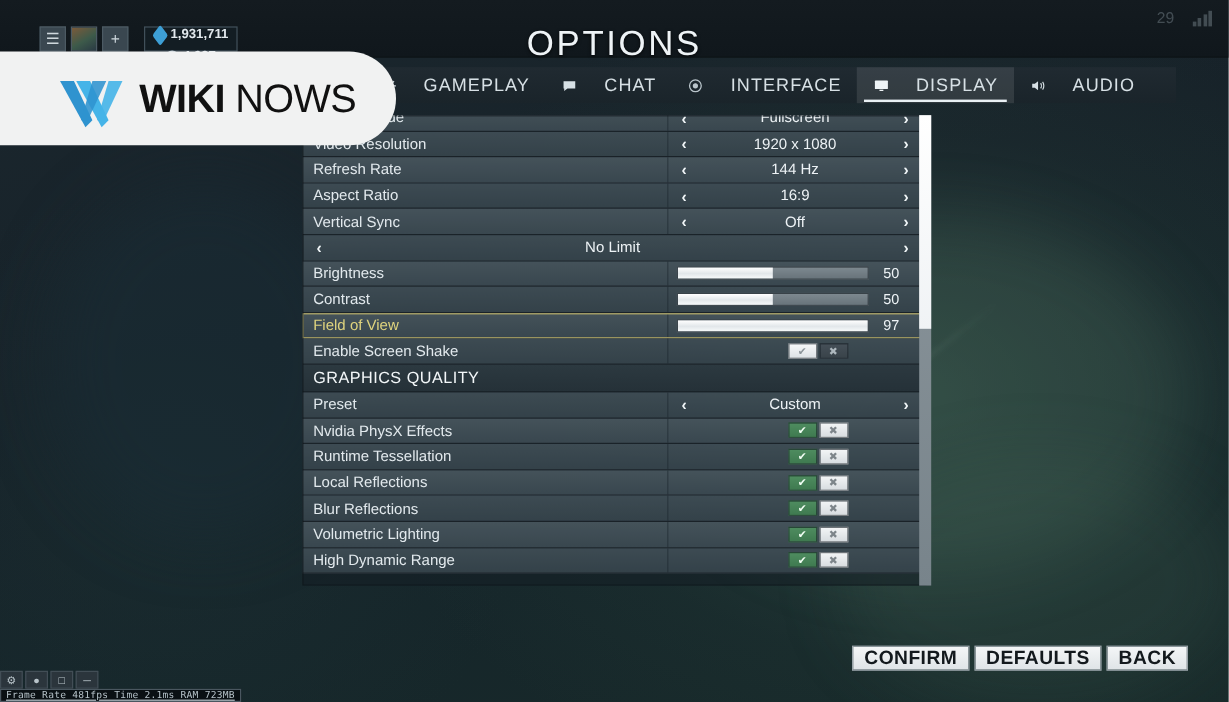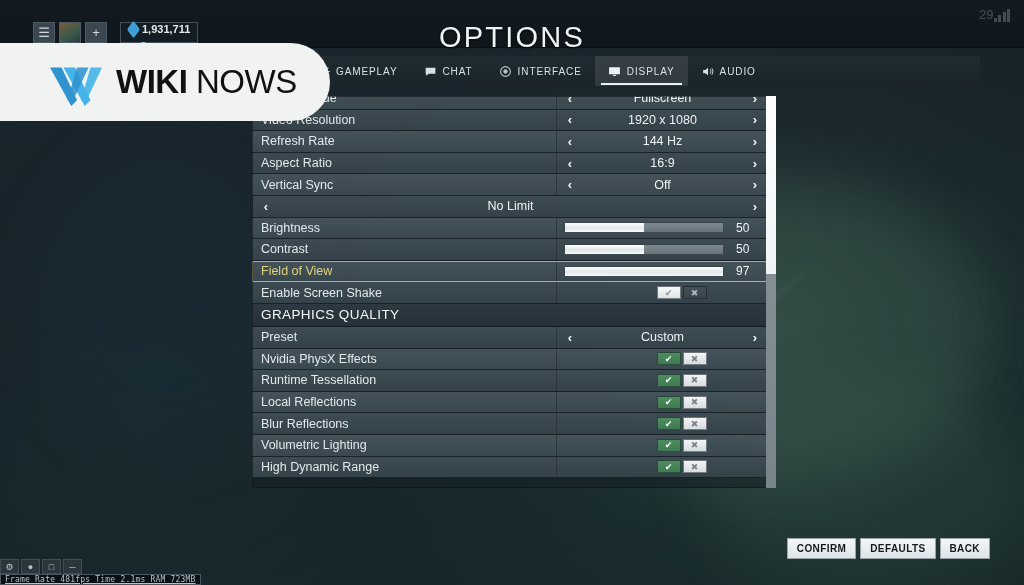--- a/index.html
+++ b/index.html
@@ -53,36 +53,36 @@
   .coin { width: 11px; height: 11px; border-radius: 50%; background: radial-gradient(circle at 35% 32%, #e8eef2 0%, #9fb0bb 60%, #6c7d88 100%); }
 
   .options-title {
     position: absolute; left: 0; top: 21px; width: 1024px; text-align: center;
     color: #eef3f6; font-size: 29px; letter-spacing: 2.2px; font-weight: 400;
     text-shadow: 0 1px 3px rgba(0,0,0,0.8);
   }
 
   .ping {
     position: absolute; right: 14px; top: 7px; color: rgba(180,196,204,0.30);
-    font-size: 13px; display: flex; align-items: flex-end; gap: 0;
+    font-size: 13px; display: flex; align-items: flex-end; gap: 15px;
   }
   .ping-bars { display: flex; align-items: flex-end; gap: 1.5px; height: 13px; }
   .ping-bars i { display: block; width: 3px; background: rgba(180,196,204,0.30); }
   .ping-bars i:nth-child(1){height:4px}.ping-bars i:nth-child(2){height:7px}
   .ping-bars i:nth-child(3){height:10px}.ping-bars i:nth-child(4){height:13px}
 
   
   .tabbar {
     position: absolute; left: 44px; top: 56px; width: 936px; height: 30px;
     background: linear-gradient(180deg, #202a31 0%, #1a242a 100%);
     display: flex; align-items: stretch; padding-left: 260px;
   }
   .tab {
-    display: flex; align-items: center; gap: 5px; padding: 0 13px;
-    color: #d7e0e5; font-size: 10px; letter-spacing: 0.9px; cursor: pointer;
+    display: flex; align-items: center; gap: 22px; padding: 0 13px;
+    color: #d7e0e5; font-size: 15px; letter-spacing: 0.9px; cursor: pointer;
     position: relative;
   }
   .tab.active { background: rgba(255,255,255,0.10); justify-content: center; }
   .tab.active::after {
     content: ""; position: absolute; left: 6px; right: 6px; bottom: 1px; height: 2px; background: #e9f0f4;
   }
   .tab .ticon { width: 14px; height: 14px; display: flex; align-items: center; justify-content: center; }
   .tab svg { display: block; }
 
   
@@ -159,21 +159,21 @@
     position: absolute; left: 252px; top: 96px; width: 524px; height: 392px;
     box-shadow: inset 0 0 0 1px rgba(12,18,22,0.55); pointer-events: none;
   }
 
   
   .footer { position: absolute; right: 34px; top: 538px; display: flex; gap: 4px; }
   .fbtn {
     min-width: 48px; height: 21px; padding: 0 9px;
     background: linear-gradient(180deg, #f4f6f7 0%, #dfe4e7 100%);
     border: 1px solid #9aa4aa; color: #13191d;
-    font-size: 10px; font-weight: bold; letter-spacing: 0.4px;
+    font-size: 16px; font-weight: bold; letter-spacing: 0.4px;
     display: flex; align-items: center; justify-content: center; cursor: pointer;
   }
 
   
   .debug-icons { position: absolute; left: 0; top: 559px; display: flex; gap: 2px; }
   .dbg-ic {
     width: 19px; height: 15px; background: #2b353c; border: 1px solid #424e56;
     display: flex; align-items: center; justify-content: center;
     color: #b9c4ca; font-size: 9px;
   }

